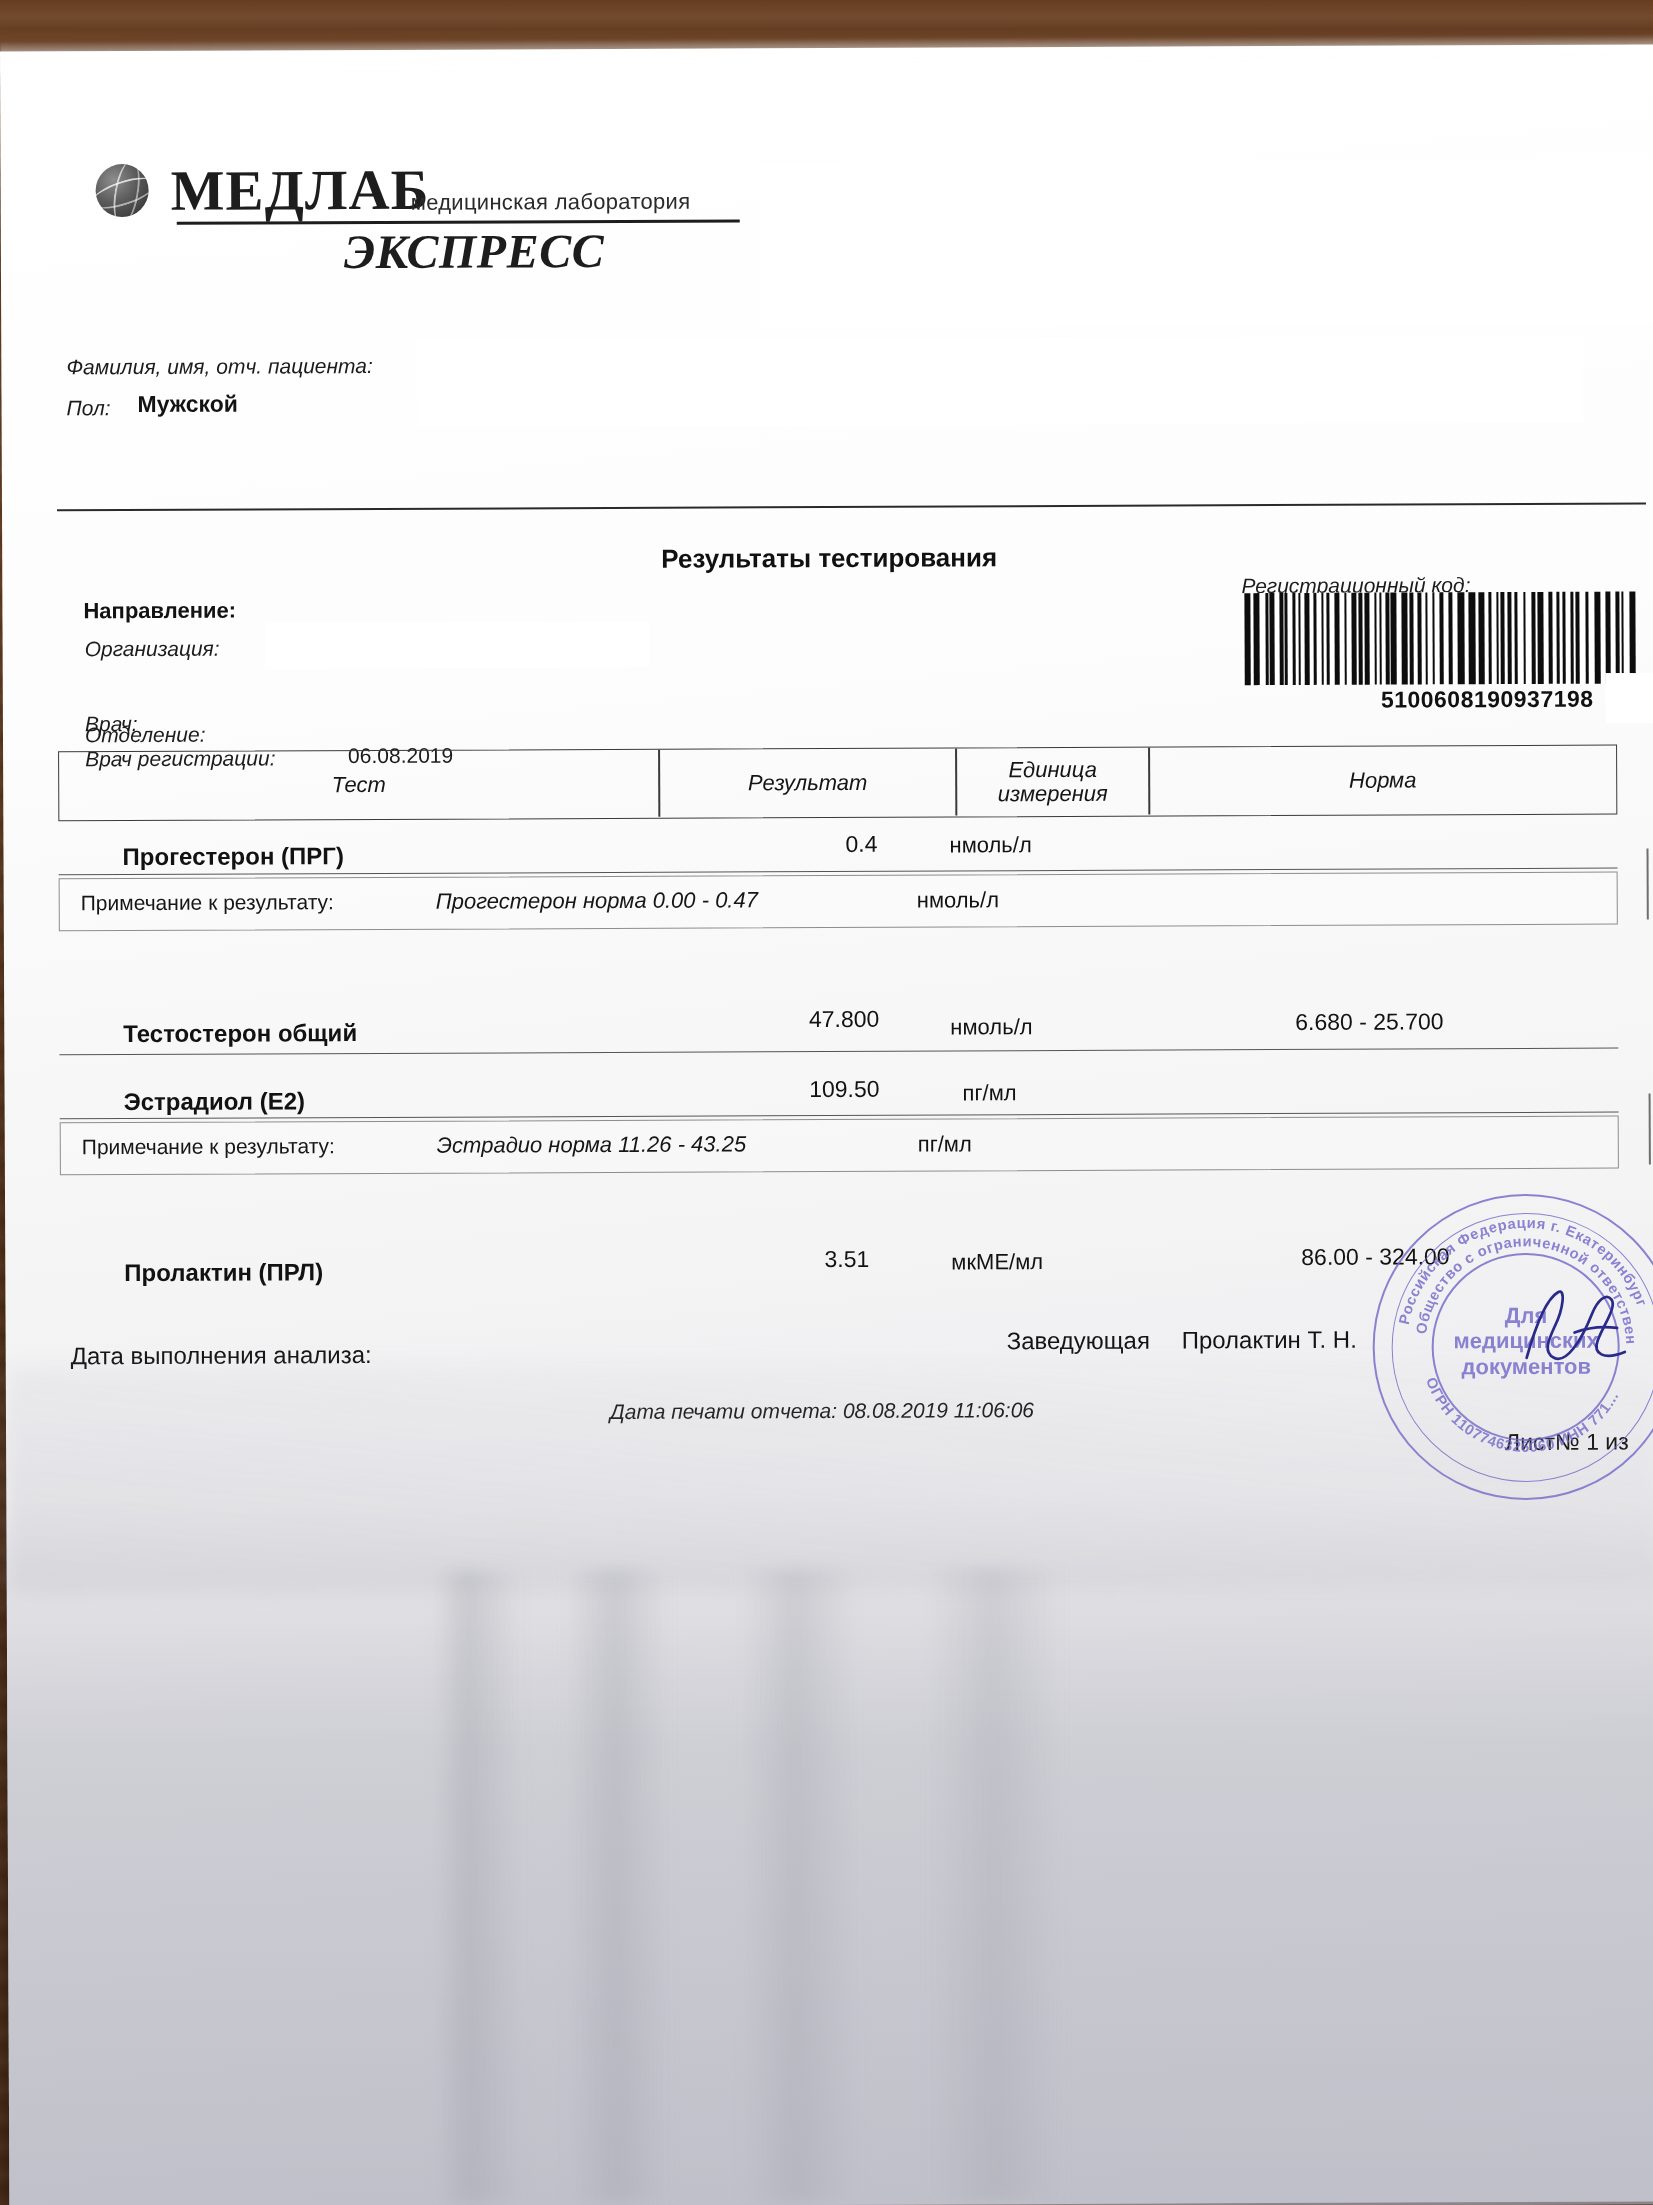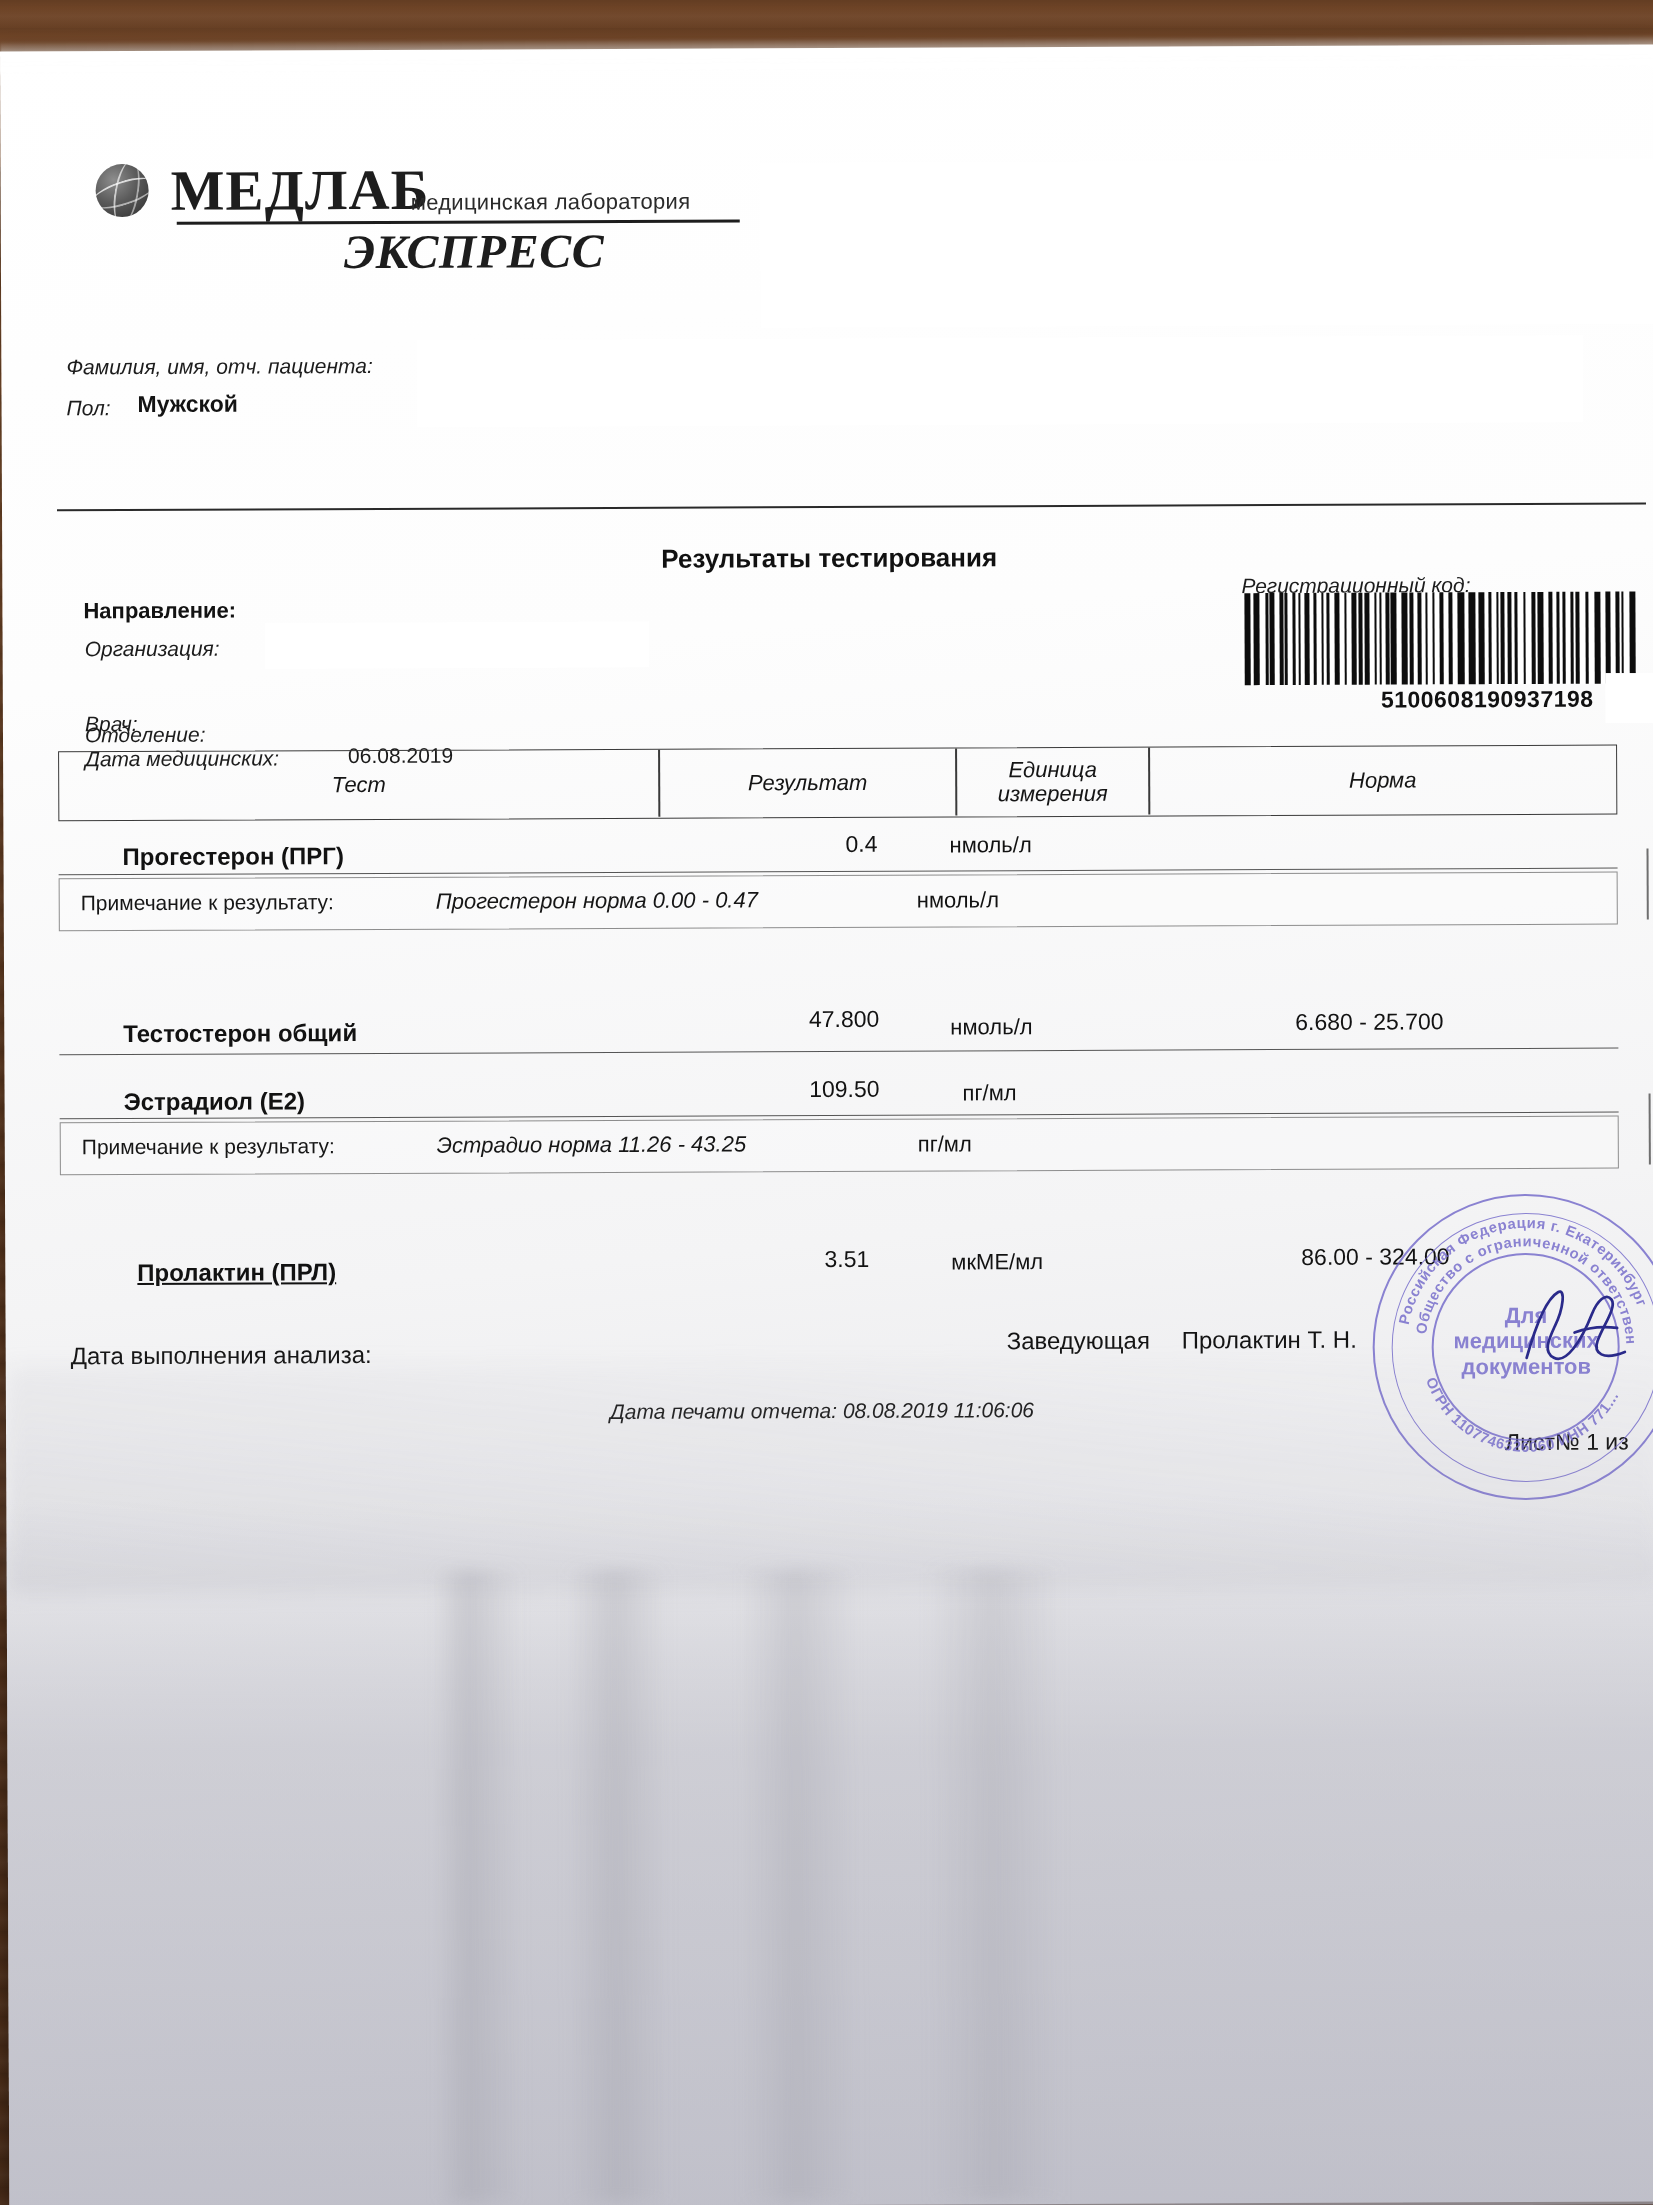--- a/index.html
+++ b/index.html
@@ -448,21 +448,21 @@
     <div class="val abs" style="left:136px; top:340px;">Мужской</div>
 
     <div class="hr" style="left:55px; top:458px; width:1589px;"></div>
     <div class="res-title" style="left:659px; top:495px;">Результаты тестирования</div>
 
     <div class="lbl-b abs" style="left:81px; top:547px;">Направление:</div>
     <div class="lbl-it abs" style="left:82px; top:586px;">Организация:</div>
     <div class="redact" style="left:263px; top:573px; width:383px; height:45px;"></div>
     <div class="lbl-it abs" style="left:82px; top:624px;margin-top:48px;">Отделение:</div>
     <div class="lbl-it abs" style="left:82px; top:661px;">Врач:</div>
-    <div class="lbl-it abs" style="left:82px; top:696px;">Дата медицинских:</div>
+    <div class="lbl-it abs" style="left:82px; top:696px;">Врач регистрации:</div>
     <div class="val-sm abs" style="left:345px; top:694px;">06.08.2019</div>
 
     <div class="lbl-it abs" style="left:1239px; top:528px;">Регистрационный код:</div>
     <div class="barcode-wrap">
       <div class="barcode" id="barcode">
           <i style="left:3.3px;width:5.5px"></i>
           <i style="left:12px;width:5.5px"></i>
           <i style="left:23.5px;width:3.3px"></i>
           <i style="left:28.4px;width:4.4px"></i>
           <i style="left:38px;width:3.8px"></i>
@@ -547,21 +547,21 @@
     <div class="test-res" style="left:700px; top:1028px; width:175px;">109.50</div>
     <div class="test-unit" style="left:958px; top:1033px;">пг/мл</div>
     <div class="row-line" style="top:1067px;"></div>
 
     <div class="note-box" style="left:55px; top:1071px; width:1559px; height:53px;"></div>
     <div class="note-label" style="left:77px; top:1084px;">Примечание к результату:</div>
     <div class="note-text" style="left:432px; top:1083px;">Эстрадио норма 11.26 - 43.25</div>
     <div class="test-unit" style="left:913px; top:1084px;">пг/мл</div>
     <div class="edge-tick" style="left:1644px; top:1049px; height:71px;"></div>
 
-    <div class="test-name" style="left:132px; top:1208px;text-decoration:underline;">Пролактин (ПРЛ)</div>
+    <div class="test-name" style="left:119px; top:1208px;">Пролактин (ПРЛ)</div>
     <div class="test-res" style="left:711px; top:1198px; width:153px;">3.51</div>
     <div class="test-unit" style="left:946px; top:1202px;">мкМЕ/мл</div>
     <div class="test-norm" style="left:1296px; top:1198px;">86.00 - 324.00</div>
 
     <div class="foot-lbl" style="left:65px; top:1291px;">Дата выполнения анализа:</div>
     <div class="foot-sign" style="left:1001px; top:1280px;">Заведующая</div>
     <div class="foot-sign" style="left:1176px; top:1280px;">Пролактин Т. Н.</div>
     <div class="print-date" style="left:604px; top:1351px;">Дата печати отчета: 08.08.2019 11:06:06</div>
     <div class="page-num" style="left:1499px; top:1384px;">Лист№ 1 из</div>
 

